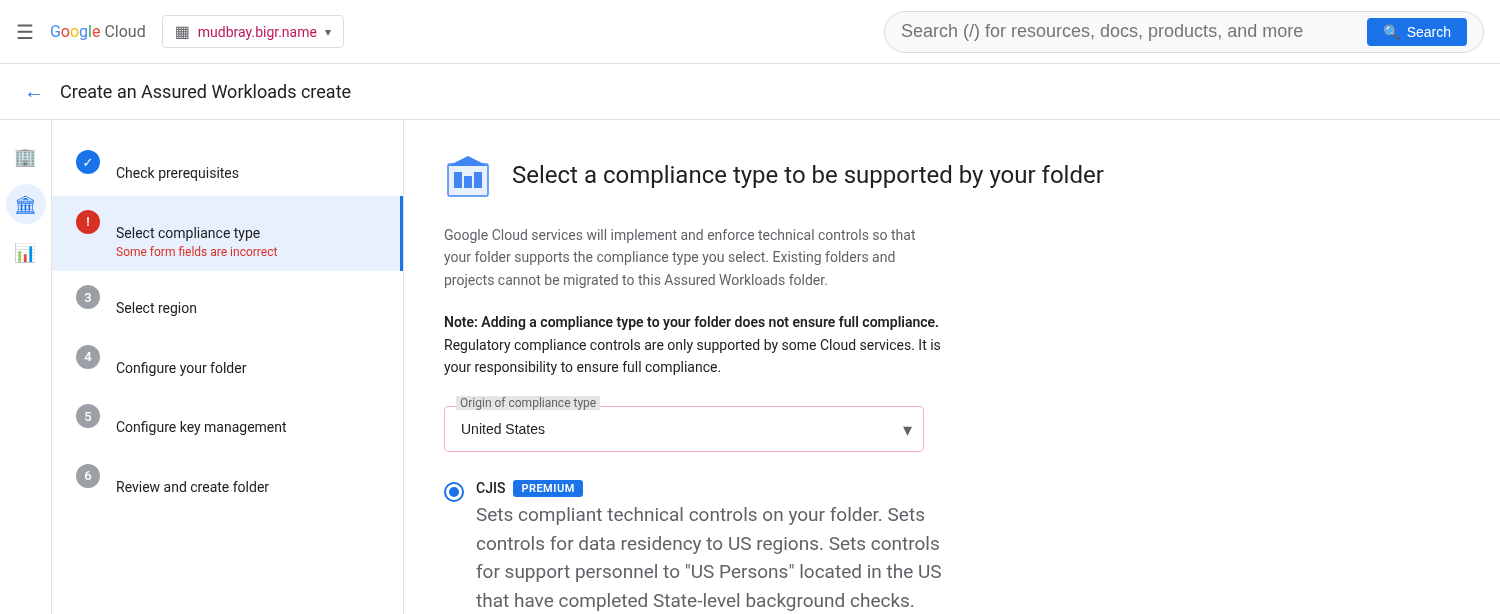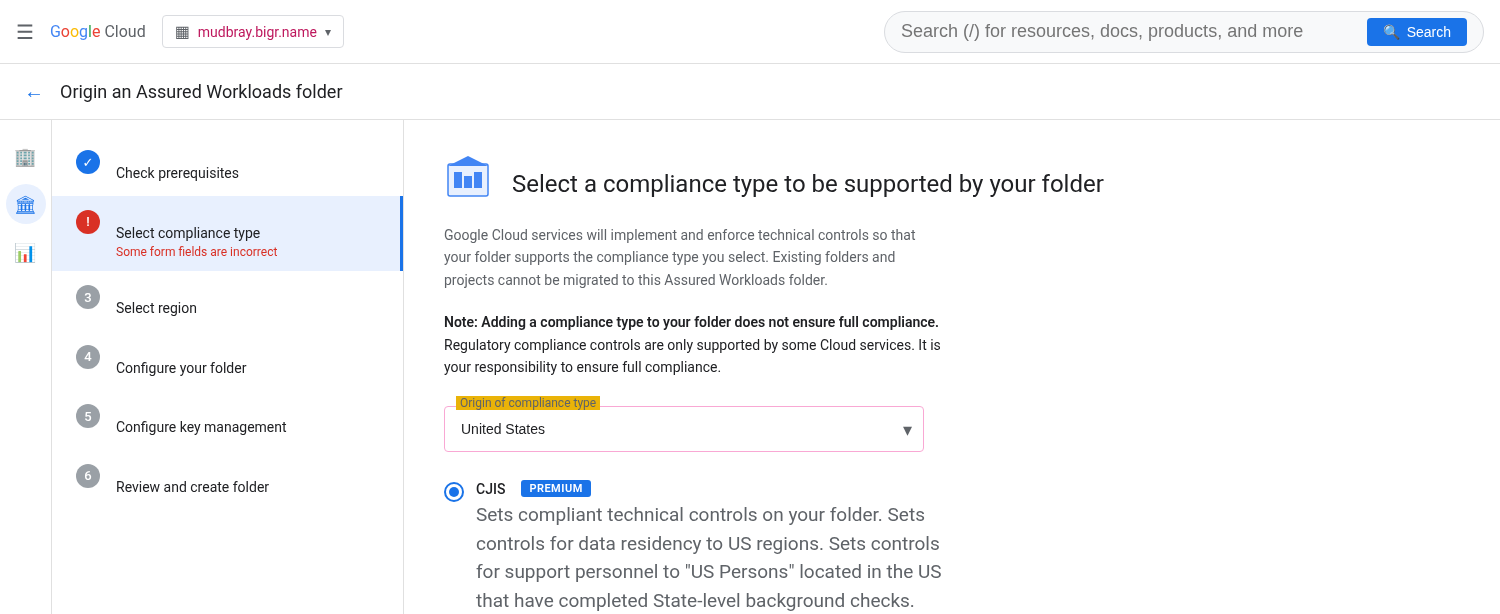--- a/index.html
+++ b/index.html
@@ -146,21 +146,21 @@
     .step-error { font-size: 12px; color: #d93025; margin-top: 2px; }
 
     
     .main-content {
       flex: 1;
       overflow-y: auto;
       padding: 32px 40px;
     }
     .content-header {
       display: flex;
-      align-items: flex-end;
+      align-items: center;
       gap: 20px;
       margin-bottom: 24px;
     }
     .content-icon {
       width: 48px;
       height: 48px;
       flex-shrink: 0;
     }
     .content-title {
       font-size: 24px;
@@ -188,21 +188,21 @@
     
     .dropdown-wrapper {
       position: relative;
       max-width: 480px;
       margin-bottom: 28px;
     }
     .dropdown-label {
       position: absolute;
       top: -10px;
       left: 12px;
-      background: #eab308;
+      background: #e5e5e5;
       padding: 0 4px;
       font-size: 12px;
       color: #5f6368;
       z-index: 1;
     }
     .dropdown-select {
       width: 100%;
       padding: 14px 40px 14px 16px;
       border: 1px solid #f9a8d4;
       border-radius: 4px;
@@ -242,21 +242,21 @@
       border-color: #1a73e8;
     }
     .radio-btn.selected::after {
       content: '';
       width: 10px;
       height: 10px;
       border-radius: 50%;
       background: #1a73e8;
     }
     .radio-content { flex: 1; }
-    .radio-title-row { display: flex; align-items: center; gap: 16px; margin-bottom: 4px; }
+    .radio-title-row { display: flex; align-items: flex-start; gap: 8px; margin-bottom: 4px; }
     .radio-title { font-size: 14px; font-weight: 500; color: #202124; }
     .badge-premium {
       background: #1a73e8;
       color: #fff;
       font-size: 11px;
       font-weight: 600;
       padding: 2px 8px;
       border-radius: 3px;
       letter-spacing: 0.5px;
     }
@@ -308,21 +308,21 @@
       <span>🔍</span>
       <span>Search</span>
     </button>
   </div>
 </div>
 
 <div class="sub-header">
   <button class="back-btn">
     <span>←</span>
   </button>
-  <span class="page-title">Origin an Assured Workloads folder</span>
+  <span class="page-title">Create an Assured Workloads create</span>
 </div>
 
 <div class="main-layout">
 
   <div class="left-icons">
     <div class="nav-icon">🏢</div>
     <div class="nav-icon active">🏛</div>
     <div class="nav-icon">📊</div>
   </div>
 

